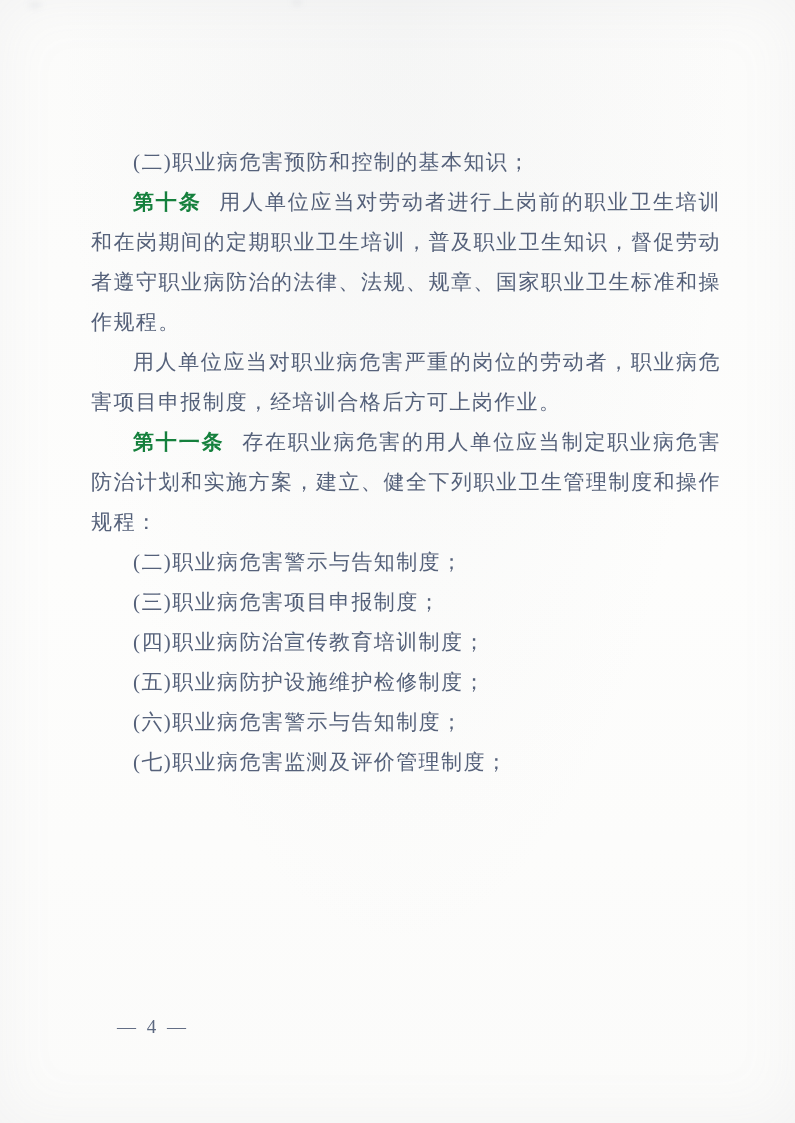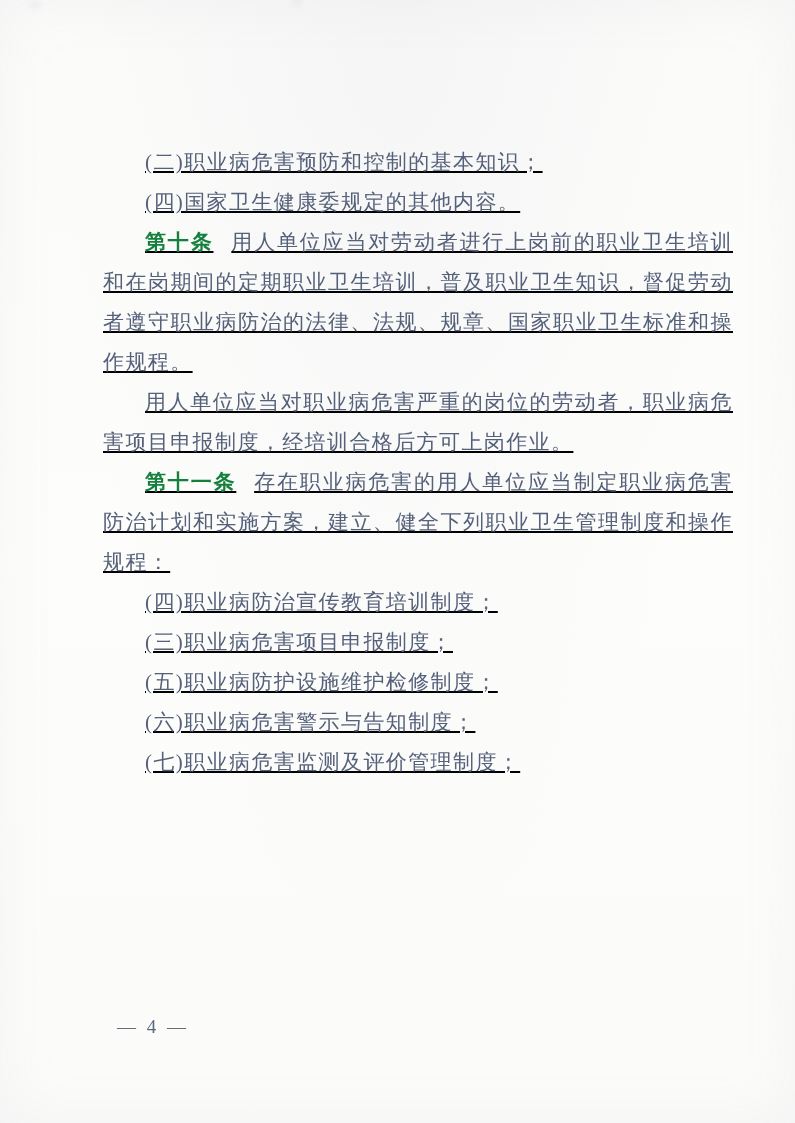--- a/index.html
+++ b/index.html
@@ -18,24 +18,23 @@
   .sheet {
     position: absolute;
     inset: 0;
     background:
       radial-gradient(ellipse at 50% 0%, rgba(190,195,200,0.10), rgba(0,0,0,0) 60%),
       linear-gradient(180deg, #fbfbfa 0%, #fdfdfc 50%, #fbfbfa 100%);
     box-shadow: inset 0 0 60px rgba(150,155,165,0.08);
   }
   .content {
     position: absolute;
-    left: 103px;
+    left: 91px;
     top: 142px;
     width: 630px;
-    text-decoration: underline;
   }
   .para {
     margin: 0;
     font-size: 21px;
     line-height: 40px;
     letter-spacing: 1.4px;
     text-align: justify;
     text-indent: 2em;
     color: #55617a;
     font-family: "Liberation Serif", serif;
@@ -68,30 +67,30 @@
 </head>
 <body>
 
 <div class="sheet"></div>
 <div class="smudge s1"></div>
 <div class="smudge s2"></div>
 
 <main class="content">
 
   <p class="para">(二)职业病危害预防和控制的基本知识；</p>
-  <p class="para">(四)国家卫生健康委规定的其他内容。</p>
 
   <p class="para"><b class="term">第十条</b><span>用人单位应当对劳动者进行上岗前的职业卫生培训和在岗期间的定期职业卫生培训，普及职业卫生知识，督促劳动者遵守职业病防治的法律、法规、规章、国家职业卫生标准和操作规程。</span></p>
 
   <p class="para">用人单位应当对职业病危害严重的岗位的劳动者，职业病危害项目申报制度，经培训合格后方可上岗作业。</p>
 
   <p class="para"><b class="term">第十一条</b><span>存在职业病危害的用人单位应当制定职业病危害防治计划和实施方案，建立、健全下列职业卫生管理制度和操作规程：</span></p>
 
+  <p class="para">(二)职业病危害警示与告知制度；</p>
+  <p class="para">(三)职业病危害项目申报制度；</p>
   <p class="para">(四)职业病防治宣传教育培训制度；</p>
-  <p class="para">(三)职业病危害项目申报制度；</p>
   <p class="para">(五)职业病防护设施维护检修制度；</p>
   <p class="para">(六)职业病危害警示与告知制度；</p>
   <p class="para">(七)职业病危害监测及评价管理制度；</p>
 
 </main>
 
 <div class="footer">
   <span>— 4 —</span>
 </div>
 

